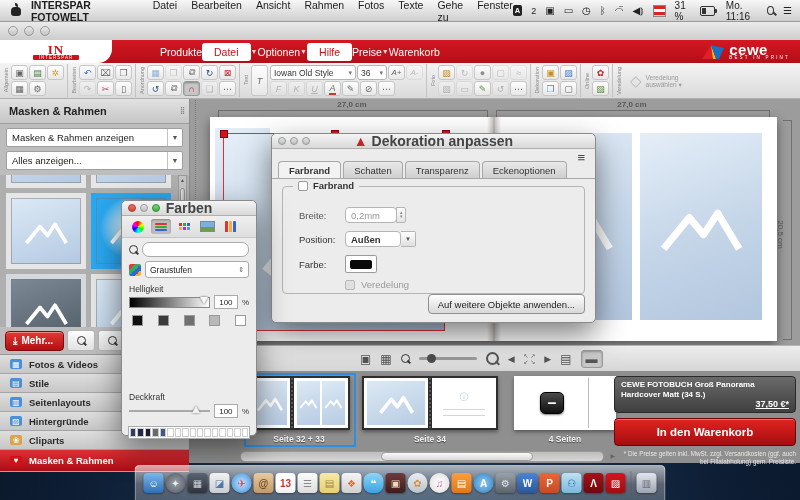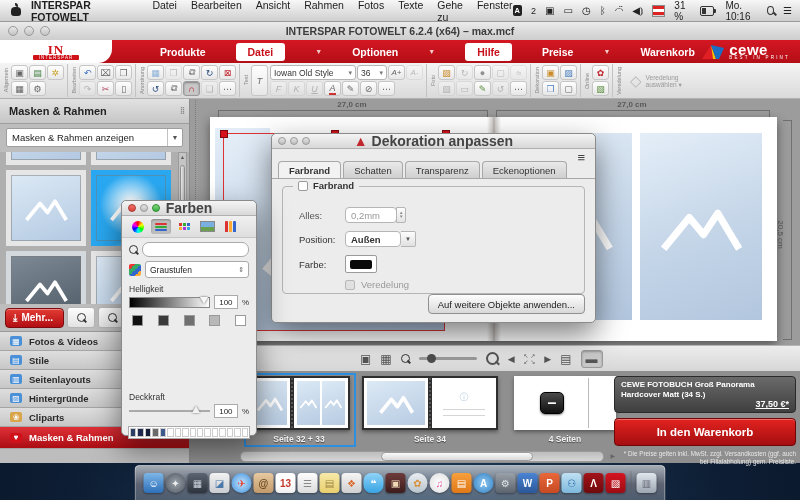--- a/index.html
+++ b/index.html
@@ -34,21 +34,21 @@
             border-bottom:1px solid #8f8f8f;display:flex;align-items:center;z-index:10}
   .lights{display:flex;gap:6px;margin-left:8px}
   .light{width:10px;height:10px;border-radius:50%;background:linear-gradient(#e8e8e8,#c2c2c2);border:1px solid #9a9a9a;box-sizing:border-box}
   .win-title{position:absolute;left:0;right:0;text-align:center;font-size:10.5px;color:#3c3c3c;font-weight:bold}
 
   
   .redbar{left:0;top:40px;width:800px;height:23px;background:linear-gradient(#d41723,#b30e16);z-index:10;display:flex;align-items:center}
   .logo-box{position:absolute;left:0;top:0;width:112px;height:23px;background:#fff;border-radius:0 0 14px 0;display:flex;flex-direction:column;align-items:center;justify-content:center}
   .logo-in{color:#cf1118;font-weight:900;font-size:13px;letter-spacing:1px;line-height:11px;font-family:"Liberation Serif",serif}
   .logo-sub{background:#cf1118;color:#fff;font-size:4.5px;letter-spacing:1px;padding:0 6px;border-radius:1px}
-  .rnav{display:flex;align-items:center;gap:30px;margin-left:160px;font-size:10.5px;color:#fff;font-weight:bold}
+  .rnav{display:flex;align-items:center;gap:0;margin-left:160px;font-size:10.5px;color:#fff;font-weight:normal}
   .pill{background:#fff;color:#c8101a;border-radius:3px;padding:3px 12px}
   .caret{font-size:7px;color:#f3c9c9}
   .cewe{margin-left:auto;margin-right:10px;display:flex;align-items:center;gap:5px}
   .cewe-name{color:#fff;font-weight:900;font-size:15px;letter-spacing:.5px;line-height:11px}
   .cewe-tag{color:#fff;font-size:4.5px;letter-spacing:2.2px}
   .cewe-txt{display:flex;flex-direction:column}
 
   
   .toolbar{left:0;top:63px;width:800px;height:35px;background:linear-gradient(#f4f4f4,#dadada);
            border-bottom:1px solid #b0b0b0;display:flex;align-items:center;z-index:10}
@@ -259,28 +259,27 @@
     <span class="flag">
         <i></i>
         <i></i>
         <i></i>
       </span>
     <span>31 %</span>
     <span class="batt">
         <i></i>
         <b></b>
       </span>
-    <span>Mo. 10:16</span>
+    <span>Mo. 11:16</span>
     <span class="mag"></span>
     <span class="mb-ic">☰</span>
   </span>
 </div>
 
 <div class="abs titlebar">
-  <span class="win-title">INTERSPAR FOTOWELT 6.2.4 (x64) – max.mcf</span>
   <span class="lights">
     <i class="light"></i>
     <i class="light"></i>
     <i class="light"></i>
   </span>
 </div>
 
 <div class="abs redbar">
   <span class="logo-box">
     <span class="logo-in">IN</span>
@@ -553,20 +552,24 @@
 
 <div class="abs sidebar">
   <div class="sb-head">
     <span>Masken &amp; Rahmen</span>
     <span class="dots">⁞⁞</span>
   </div>
   <div class="sb-dd">
     <span>Masken &amp; Rahmen anzeigen</span>
     <span class="dda">▼</span>
   </div>
+  <div class="sb-dd">
+    <span>Alles anzeigen...</span>
+    <span class="dda">▼</span>
+  </div>
   <div class="sb-thumbs">
     <div class="sb-grid">
 
         <div class="mask-thumb" data-variant="grunge">
           
         </div>
 
         <div class="mask-thumb" data-variant="grunge">
           
         </div>
@@ -755,21 +758,21 @@
       <span class="tab">Transparenz</span>
       <span class="tab">Eckenoptionen</span>
   </div>
   <div class="tabline"></div>
   <div class="gbox">
     <span class="glegend">
       <span class="cbox"></span>
       <span>Farbrand</span>
     </span>
     <span class="frow" style="top:20px">
-      <span class="lbl">Alles:</span>
+      <span class="lbl">Breite:</span>
       <span class="fld" style="width:52px;color:#999">0,2mm</span>
       <span class="stepper">
           <span>▲</span>
           <span>▼</span>
         </span>
     </span>
     <span class="frow" style="top:44px;color:#333">
       <span class="lbl">Position:</span>
       <span class="fld" style="width:56px;font-weight:bold">Außen</span>
       <span class="dda2">▼</span>

